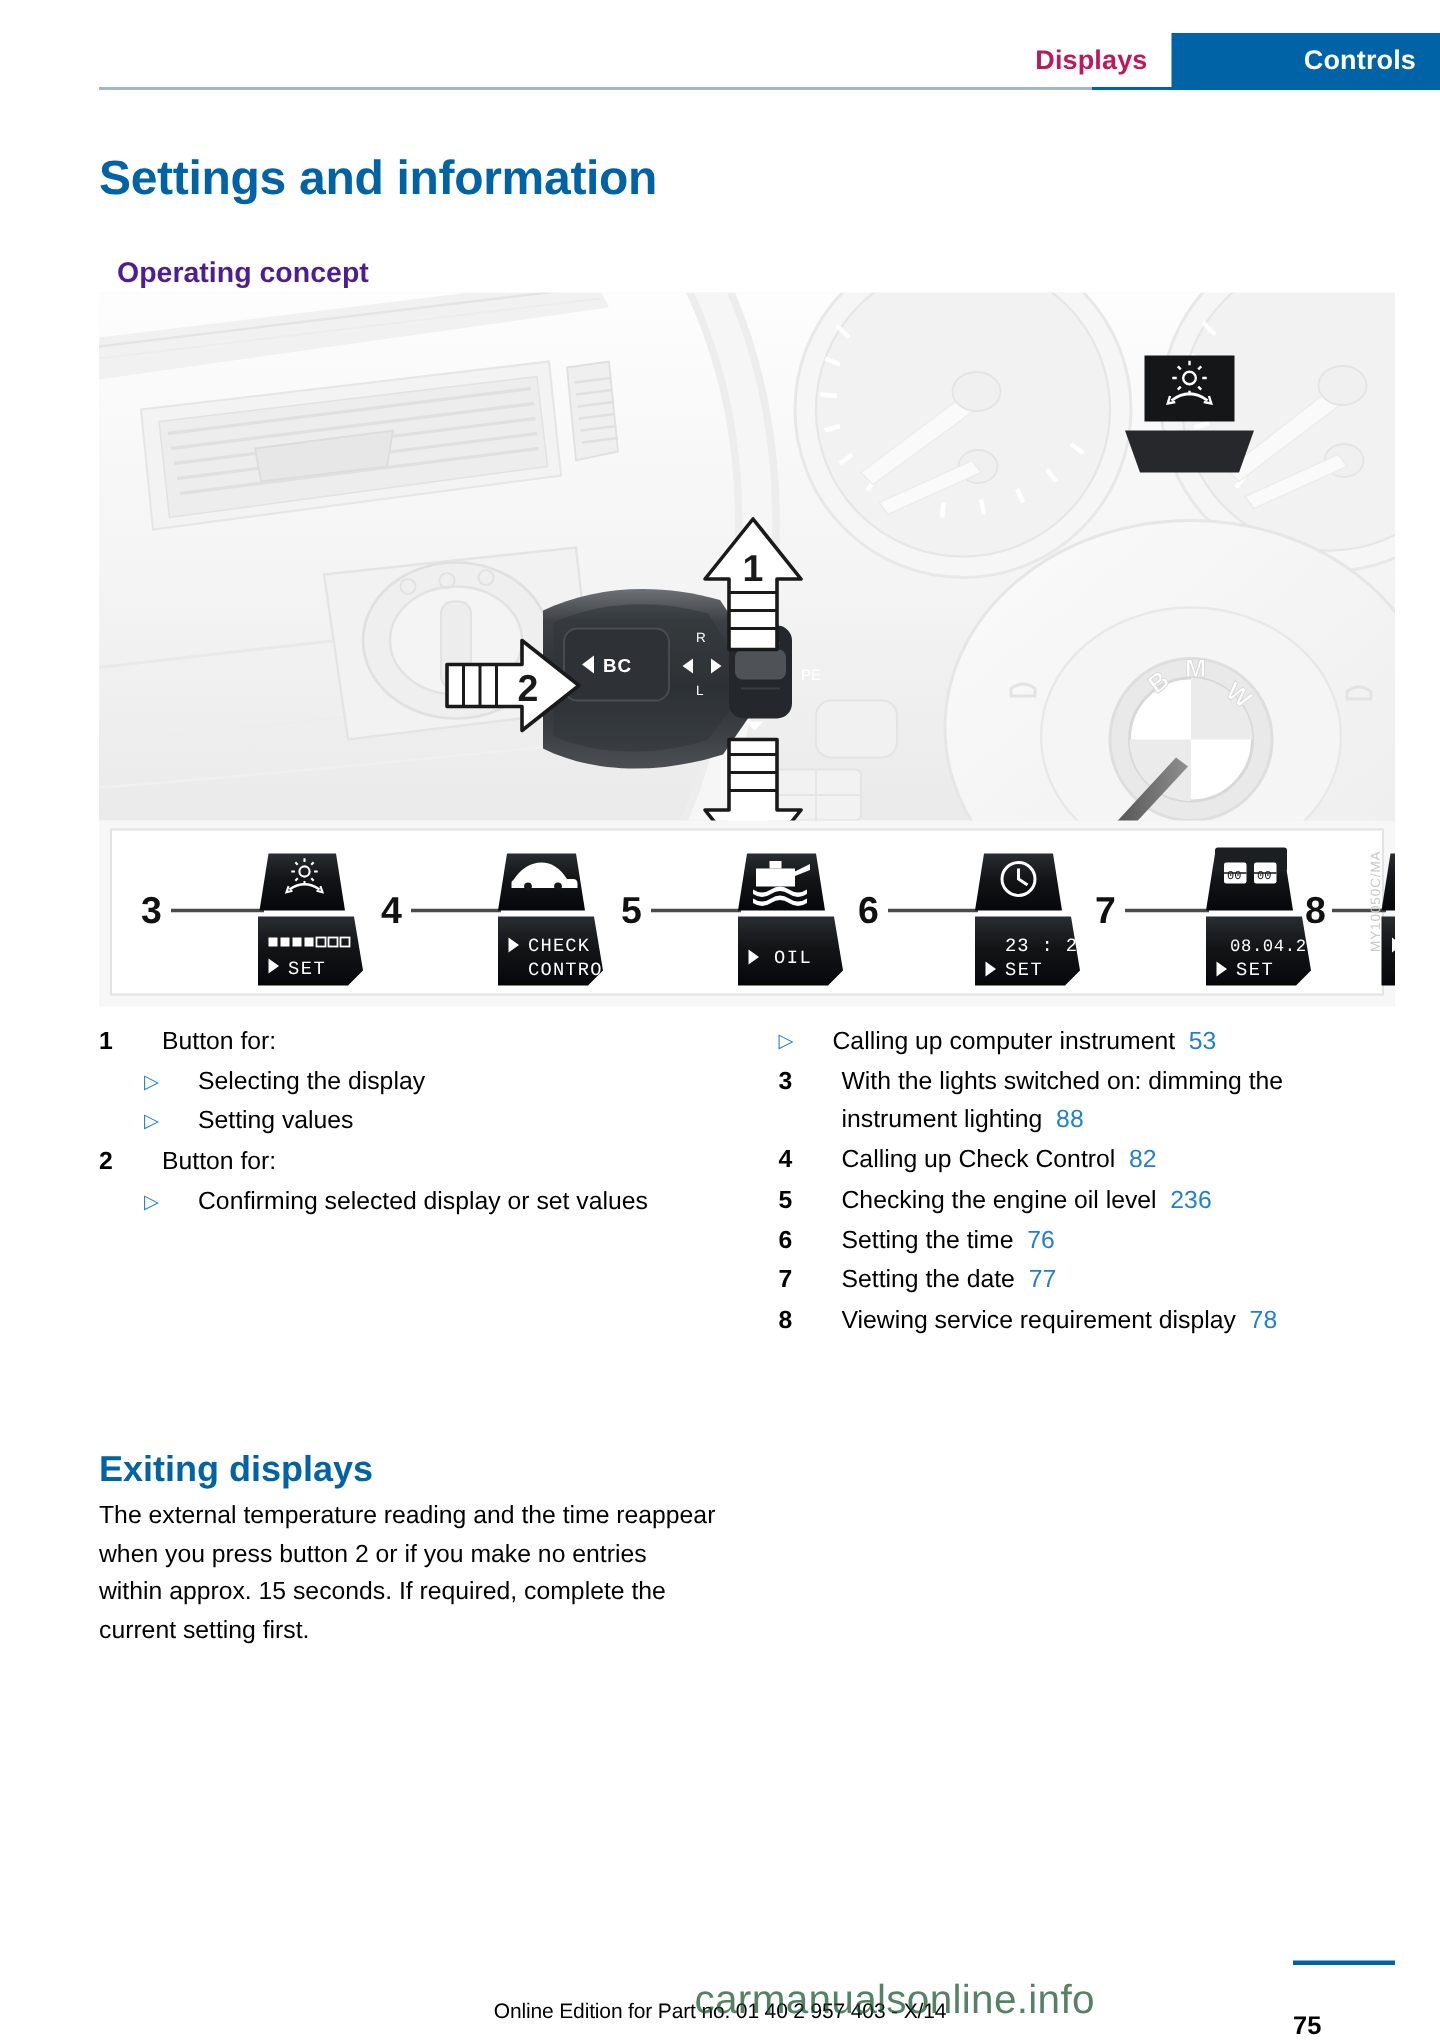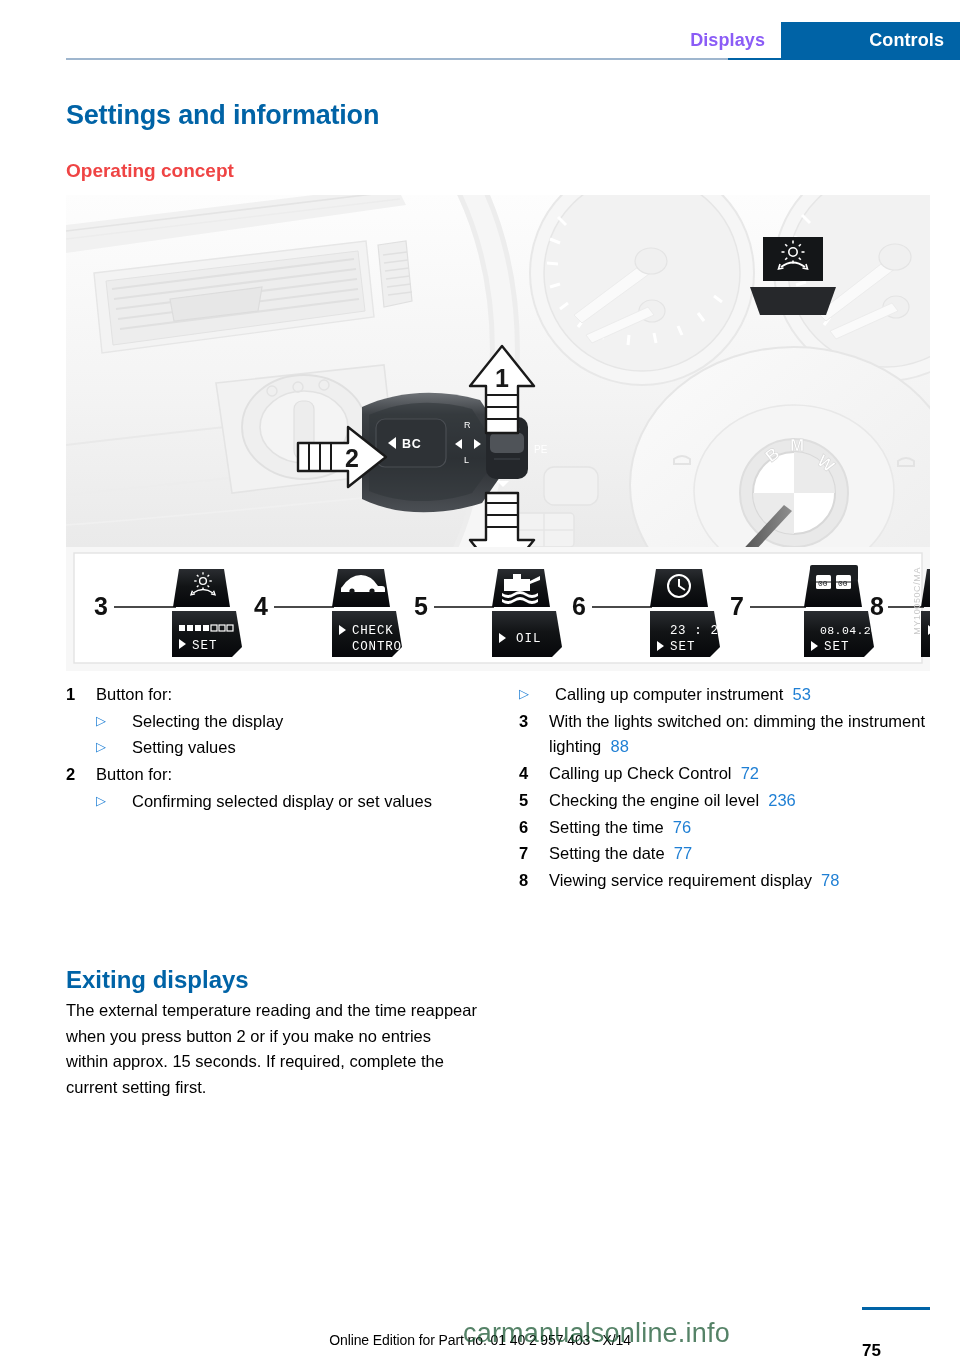--- a/index.html
+++ b/index.html
@@ -38,21 +38,21 @@
     align-items: center;
     justify-content: center;
     font-size: 18px;
     font-weight: bold;
     letter-spacing: 0.1px;
     padding: 0 16px;
     white-space: nowrap;
     line-height: 1;
   }
   .tab-inactive {
-    color: #8b5cf6;
+    color: #be185d;
     background: #ffffff;
   }
   .tab-active {
     color: #ffffff;
     background: #0063a6;
     min-width: 145px;
     justify-content: flex-end;
     padding-left: 18px;
   }
   .header-rule {
@@ -70,34 +70,34 @@
     top: 58px;
     height: 2px;
     background: #0063a6;
   }
 
   h1.title {
     position: absolute;
     left: 66px;
     top: 100px;
     margin: 0;
-    font-size: 27px;
+    font-size: 32px;
     font-weight: bold;
     color: #0063a6;
     letter-spacing: -0.2px;
   }
 
   h2.subhead {
     position: absolute;
     left: 66px;
     top: 160px;
-    margin: 0;
+    margin: 12px;
     font-size: 19px;
     font-weight: bold;
-    color: #ef4444;
+    color: #4c1d95;
   }
 
   
   .figure {
     position: absolute;
     left: 66px;
     top: 195px;
     width: 864px;
     height: 476px;
     background: #f7f7f7;
@@ -140,20 +140,21 @@
     margin-bottom: 1px;
   }
   .item-num {
     font-weight: bold;
     width: 30px;
     flex: 0 0 30px;
     text-align: left;
   }
   .item-text {
     flex: 1 1 auto;
+    margin-left: 12px;
   }
   .sub {
     display: flex;
     align-items: flex-start;
     font-size: 16.5px;
     line-height: 1.56;
     margin-bottom: 1px;
     padding-left: 30px;
   }
   .sub-bullet {
@@ -626,21 +627,21 @@
     <div class="item">
       <span class="item-num">3</span>
       <span class="item-text">
         <span>With the lights switched on: dimming the instrument lighting</span><span>&nbsp;&nbsp;</span><span class="ref">88</span>
       </span>
     </div>
 
     <div class="item">
       <span class="item-num">4</span>
       <span class="item-text">
-        <span>Calling up Check Control</span><span>&nbsp;&nbsp;</span><span class="ref">72</span>
+        <span>Calling up Check Control</span><span>&nbsp;&nbsp;</span><span class="ref">82</span>
       </span>
     </div>
 
     <div class="item">
       <span class="item-num">5</span>
       <span class="item-text">
         <span>Checking the engine oil level</span><span>&nbsp;&nbsp;</span><span class="ref">236</span>
       </span>
     </div>
 

